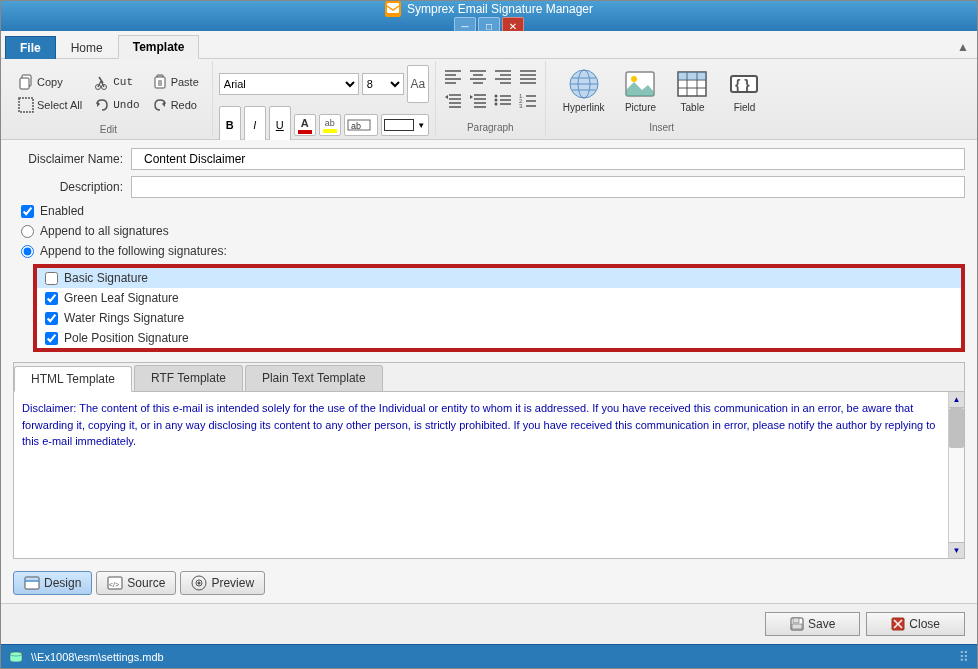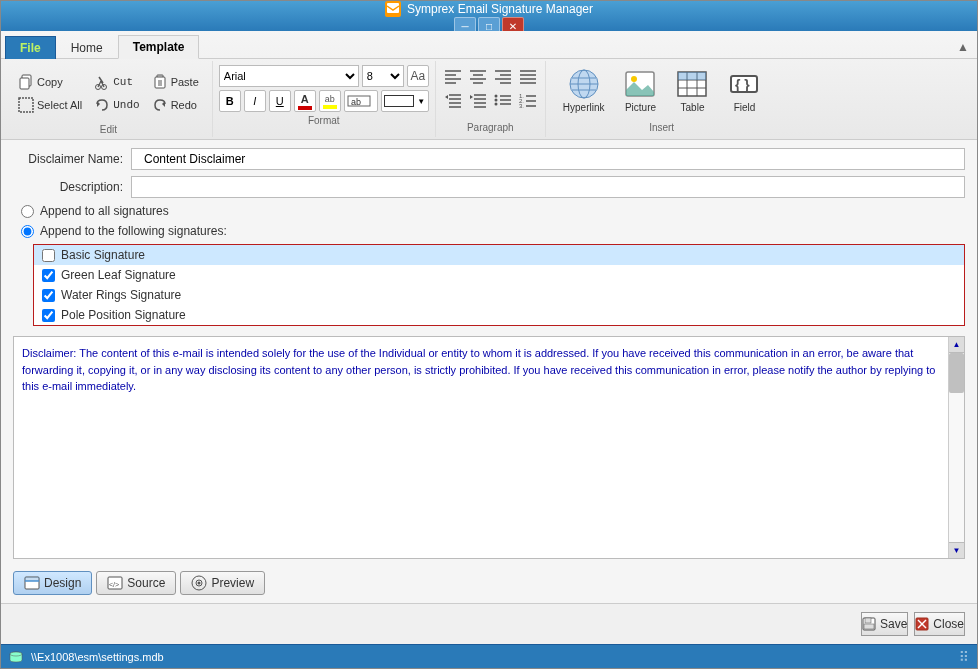--- a/index.html
+++ b/index.html
@@ -95,21 +95,21 @@
     }
     .ribbon-tab.active {
       background: #f0f0f0;
       border-color: #ccc;
       border-bottom: 1px solid #f0f0f0;
       font-weight: bold;
       color: #000;
     }
     .ribbon-tab.file {
       background: #2a7ab8;
-      color: #bef264;
+      color: #ffffff;
       border-color: #1a5a98;
       font-weight: bold;
     }
     .ribbon-content {
       display: flex;
       align-items: stretch;
       padding: 2px 4px;
       height: 80px;
       gap: 0;
     }
@@ -173,21 +173,21 @@
     }
     .size-select {
       width: 42px;
       height: 22px;
       font-size: 11px;
       border: 1px solid #bbb;
       background: white;
     }
     .format-btn {
       width: 22px;
-      height: 22px;
+      height: 38px;
       border: 1px solid #bbb;
       border-radius: 2px;
       cursor: pointer;
       background: white;
       display: flex;
       align-items: center;
       justify-content: center;
       font-size: 11px;
     }
     .format-btn.bold { font-weight: bold; }
@@ -378,21 +378,21 @@
       display: flex;
       align-items: center;
       gap: 6px;
       padding-left: 8px;
     }
     .radio-label {
       font-size: 12px;
       color: #333;
     }
     .signatures-list {
-      border: 1px solid #b91c1c;
+      border: 4px solid #b91c1c;
       background: white;
       margin: 0 0 4px 8px;
       margin-right: 0;
       overflow-y: auto;
     }
     .sig-item {
       display: flex;
       align-items: center;
       padding: 3px 8px;
       gap: 6px;
@@ -481,21 +481,21 @@
       align-items: center;
       gap: 6px;
       padding: 8px 12px;
       background: #f0f0f0;
       border-top: 1px solid #ccc;
     }
     .footer-btn {
       display: flex;
       align-items: center;
       gap: 4px;
-      padding: 4px 0;
+      padding: 4px 24px;
       border: 1px solid #999;
       border-radius: 0;
       cursor: pointer;
       background: linear-gradient(to bottom, #f8f8f8, #e0e0e0);
       font-size: 12px;
       color: #333;
     }
 
     
     .status-bar {
@@ -799,20 +799,24 @@
     <div class="field-row">
       <span class="field-label">Disclaimer Name:</span>
       <input class="field-input" type="text" value="Content Disclaimer" style="flex: 1 1 0%; height: 22px; border: 1px solid rgb(187, 187, 187); padding: 0px 12px; font-size: 12px;">
     </div>
 
     <div class="field-row">
       <span class="field-label">Description:</span>
       <input class="field-input-empty" type="text" style="flex: 1 1 0%; height: 22px; border: 1px solid rgb(187, 187, 187); padding: 0px 4px; font-size: 12px;">
     </div>
 
+    <div class="checkbox-row">
+      <input type="checkbox" checked="" id="enabled-cb" style="">
+      <label for="enabled-cb" class="checkbox-label">Enabled</label>
+    </div>
 
     <div class="radio-row">
       <input type="radio" name="append" id="append-all" style="">
       <label for="append-all" class="radio-label">Append to all signatures</label>
     </div>
 
     <div class="radio-row">
       <input type="radio" name="append" checked="" id="append-following" style="">
       <label for="append-following" class="radio-label">Append to the following signatures:</label>
     </div>
@@ -830,20 +834,25 @@
         <input type="checkbox" checked="" style="">
         <span>Water Rings Signature</span>
       </div>
       <div class="sig-item">
         <input type="checkbox" checked="" style="">
         <span>Pole Position Signature</span>
       </div>
     </div>
 
     <div class="template-area">
+      <div class="template-tabs">
+        <div class="template-tab active">HTML Template</div>
+        <div class="template-tab">RTF Template</div>
+        <div class="template-tab">Plain Text Template</div>
+      </div>
       <div class="template-content">
         <p style="color:#0000aa; font-size:11px; padding-right:18px;">Disclaimer: The content of this e-mail is intended solely for the use of the Individual or entity to whom it is addressed. If you have received this communication in an error, be aware that forwarding it, copying it, or in any way disclosing its content to any other person, is strictly prohibited. If you have received this communication in error, please notify the author by replying to this e-mail immediately.</p>
 
         <div style="position:absolute; right:0; top:0; width:16px; height:100%; background:#f0f0f0; border-left:1px solid #ccc; display:flex; flex-direction:column;">
           <div style="height:16px; background:#ddd; border-bottom:1px solid #bbb; display:flex; align-items:center; justify-content:center; font-size:8px; cursor:pointer;">▲</div>
           <div style="flex:1; background:#f8f8f8; position:relative;">
             <div style="position:absolute; top:0; left:0; right:0; height:40px; background:#c0c0c0; border-radius:2px;"></div>
           </div>
           <div style="height:16px; background:#ddd; border-top:1px solid #bbb; display:flex; align-items:center; justify-content:center; font-size:8px; cursor:pointer;">▼</div>
         </div>

